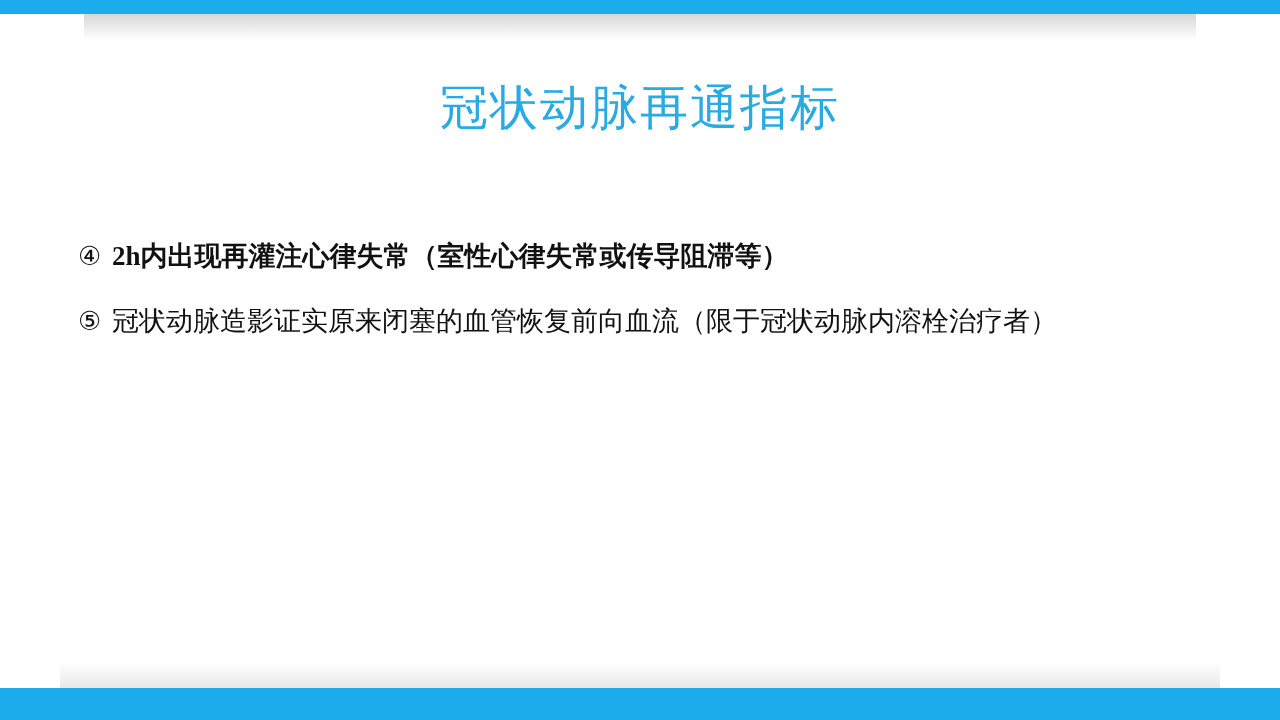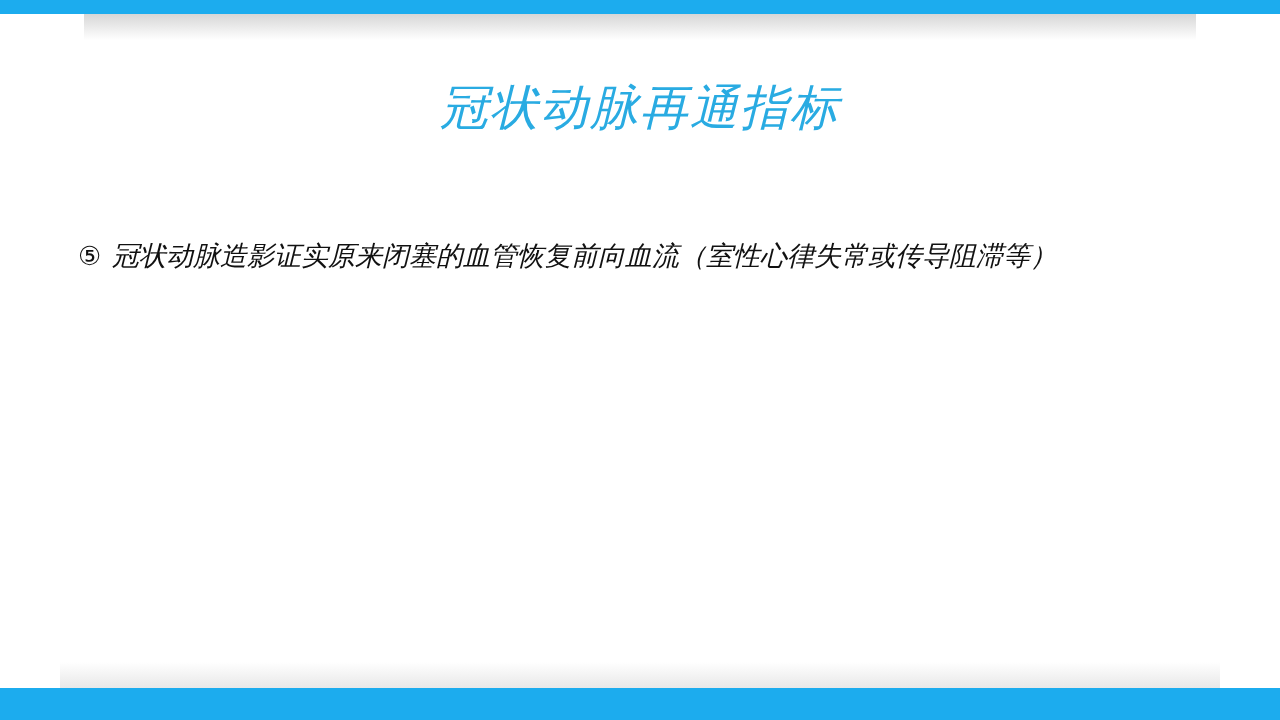--- a/index.html
+++ b/index.html
@@ -12,21 +12,20 @@
     background: #ffffff;
     font-family: "Liberation Serif", "DejaVu Serif", serif;
     overflow: hidden;
   }
   .slide {
     position: relative;
     width: 1232px;
     height: 720px;
     background: #ffffff;
     box-sizing: border-box;
-    font-style: italic;
   }
   .bar-top {
     position: absolute;
     left: 0;
     top: 0;
     width: 1280px;
     height: 14px;
     background: #1CACEE;
   }
   .bar-bottom {
@@ -102,24 +101,28 @@
   <div class="bar-top"></div>
   <div class="shadow-top"></div>
 
   <div class="title">冠状动脉再通指标</div>
 
   <div class="body-list">
 
 
 
 
+    <div class="list-item">
+      <span class="marker">④</span>
+      <span class="txt-b">2h内出现再灌注心律失常（室性心律失常或传导阻滞等）</span>
+    </div>
 
     <div class="list-item">
       <span class="marker">⑤</span>
-      <span class="txt-n">冠状动脉造影证实原来闭塞的血管恢复前向血流（室性心律失常或传导阻滞等）</span>
+      <span class="txt-n">冠状动脉造影证实原来闭塞的血管恢复前向血流（限于冠状动脉内溶栓治疗者）</span>
     </div>
 
   </div>
 
   <div class="shadow-bottom"></div>
   <div class="bar-bottom"></div>
 
 </div>
 
 </body></html>

